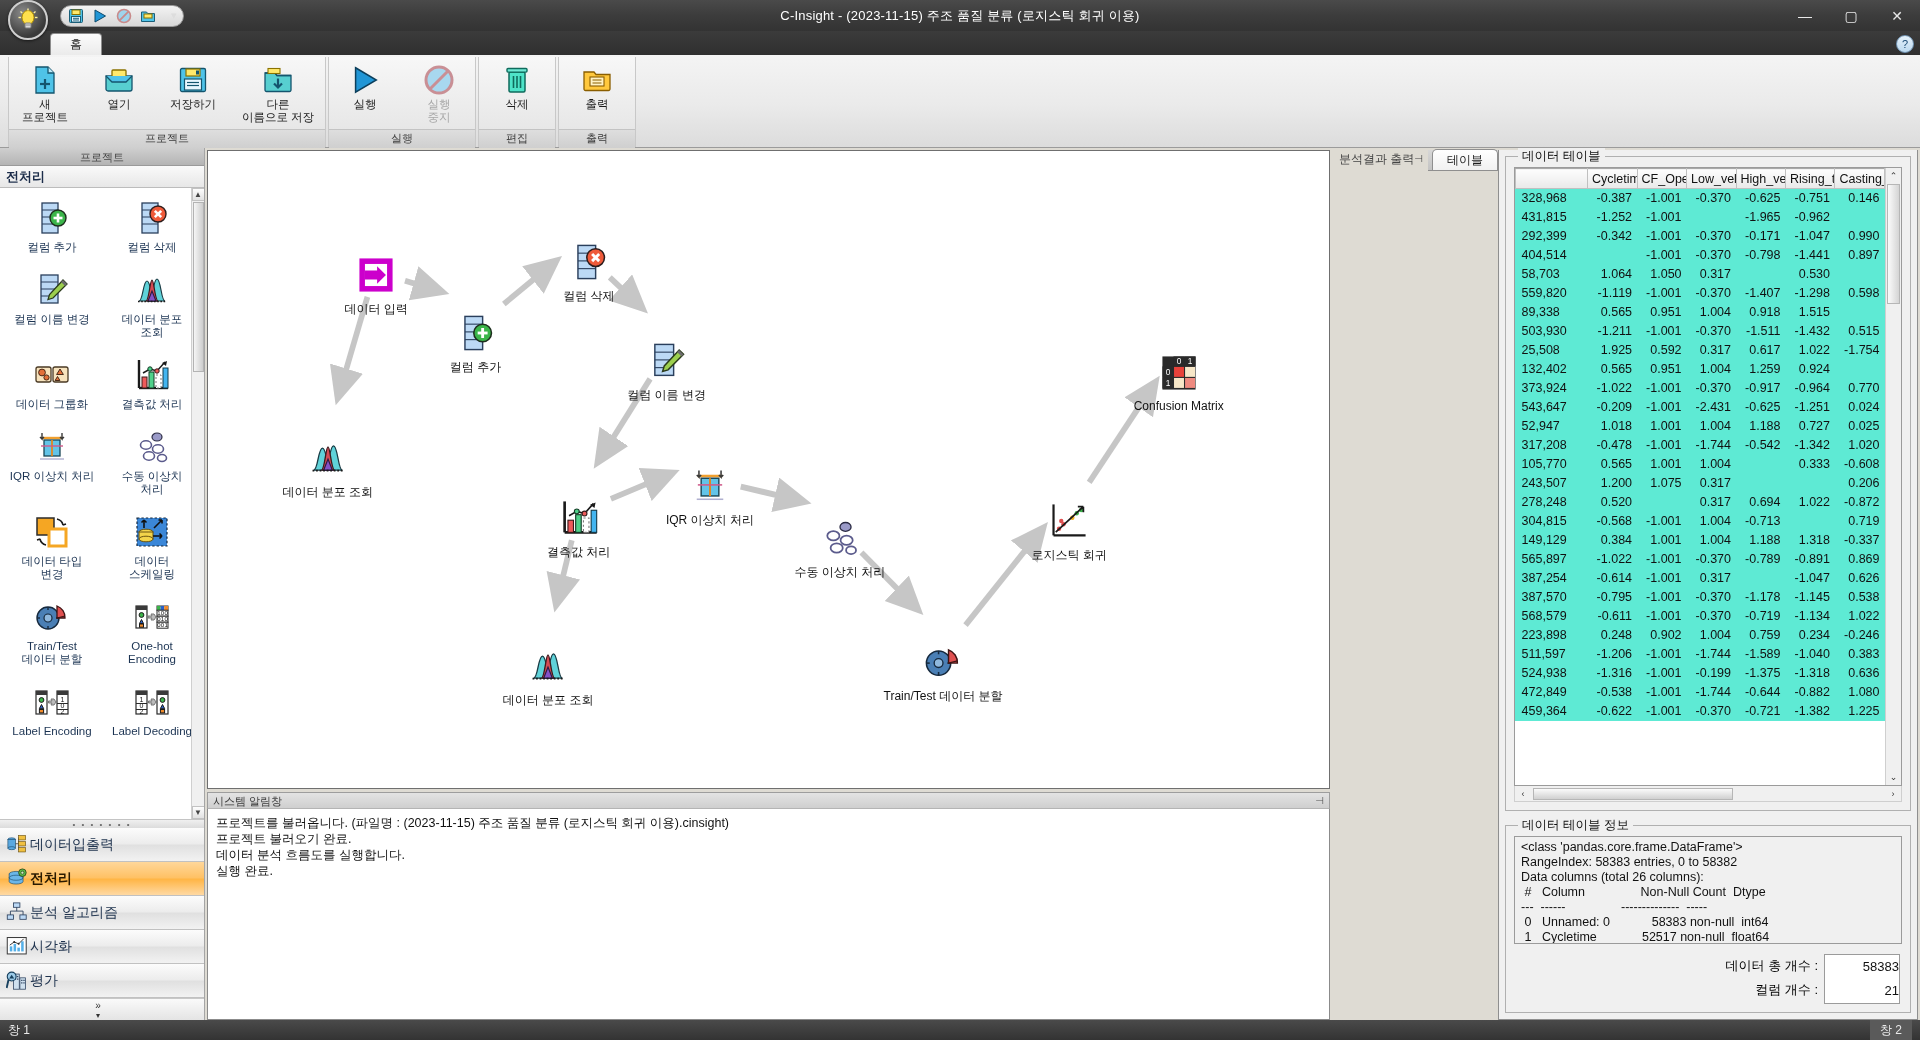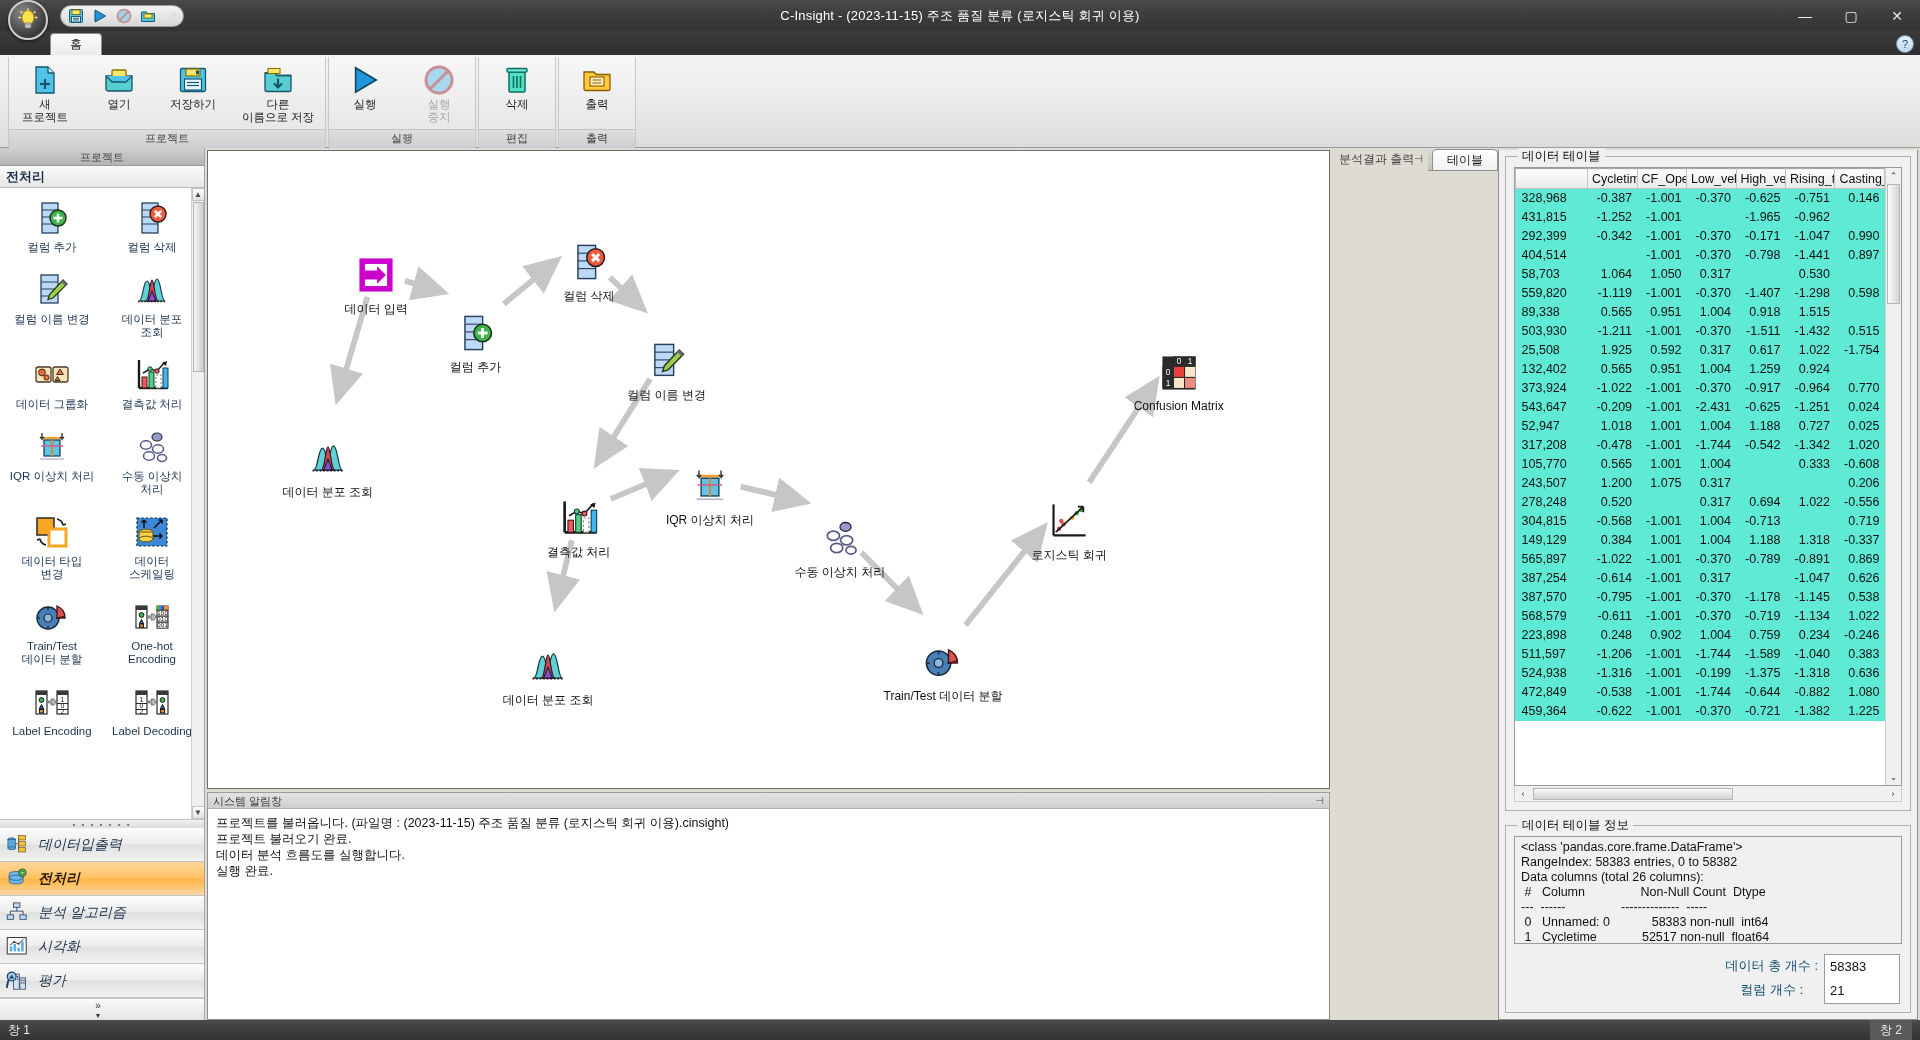--- a/index.html
+++ b/index.html
@@ -166,27 +166,26 @@
     position:absolute; right:0; top:0; bottom:0; width:13px;
     background:#f0f0f0; border-left:1px solid #cfcfcf;
     display:flex; flex-direction:column; align-items:center;
   }
   .sb-scroll .arrow { width:13px;height:13px;font-size:8px;display:flex;align-items:center;justify-content:center;color:#444;background:linear-gradient(to bottom,#fdfdfd,#e2e2e2);border:1px solid #c2c2c2;}
   .sb-scroll .thumb { width:11px; background:linear-gradient(to right,#f5f5f5,#cdcdcd); border:1px solid #b3b3b3; margin:1px; height:170px; }
 
   .sb-dots { height:9px; display:flex;align-items:center;justify-content:center; background:linear-gradient(to bottom,#f0f0f0,#dcdcdc); border-top:1px solid #c4c4c4; letter-spacing:2px; font-size:8px; color:#6a6a6a;}
   .sb-nav { flex:none; }
   .navitem {
-    height: 34px; display:flex; align-items:center; gap:8px;
+    height: 34px; display:flex; align-items:center; 
     padding-left: 6px;
     background: linear-gradient(to bottom,#fcfcfc 0%,#ececec 48%,#e0e0e0 52%,#f2f2f2 100%);
     border-bottom:1px solid #c1c1c1;
     font-size:14px; color:#20344f;
     cursor:default;
-    font-style:italic;
   }
   .navitem.active {
     background: linear-gradient(to bottom,#ffd79a 0%,#ffc164 48%,#ffb545 52%,#ffd9a3 100%);
     color:#2a1a00; font-weight:600;
   }
   .navitem .nicon { width:24px;height:24px;display:flex;align-items:center;justify-content:center; flex:none;}
   .sb-expander { height:22px; background:linear-gradient(to bottom,#fafafa,#e4e4e4); border-top:1px solid #c8c8c8; display:flex;align-items:center;justify-content:flex-end;padding-right:8px; font-size:10px; color:#333; flex-direction:column; justify-content:center; }
 
   
   .center { flex:1; display:flex; flex-direction:column; min-width:0; padding: 2px 2px 0 2px;}
@@ -259,23 +258,23 @@
   .hscroll .thumb { position:absolute; left:2px; top:1px; height:12px; width:200px; background:linear-gradient(to bottom,#fbfbfb,#d0d0d0); border:1px solid #b6b6b6;}
 
   .infobox { margin-top:14px; flex:none; }
   .info-pre {
     background:#f0f0f0; border:1px solid #9b9b9b; height:108px;
     font-family: "Liberation Sans","DejaVu Sans", sans-serif;
     font-size:12.5px; color:#111; line-height:15px; padding:3px 6px;
     white-space:pre; overflow:hidden; position:relative;
   }
   .counts { margin-top:10px; display:flex; justify-content:flex-end; align-items:flex-start; gap:6px; padding-right:2px;}
-  .counts .labels { font-size:13px; color:#0c4a6e; text-align:center; line-height:24px;}
+  .counts .labels { font-size:13px; color:#000000; text-align:right; line-height:24px;}
   .counts .vals { border:1px solid #9b9b9b; background:#fff; width:76px; font-size:13px; color:#111; }
-  .counts .vals div { height:24px; line-height:24px; padding-left:5px;}
+  .counts .vals div { height:24px; line-height:24px; padding-left:5px;text-align:right;}
 
   
   .statusbar {
     height: 20px; flex:none;
     background: linear-gradient(to bottom,#4a4a4a,#333333);
     display:flex; align-items:center; color:#e8e8e8; font-size:12px;
     padding: 0 8px;
   }
   .statusbar .right-cell {
     margin-left:auto; background:#5a5a5a; padding:0 10px; height:20px; line-height:20px;
@@ -1185,21 +1184,21 @@
                       <td></td>
                       <td>0.206</td>
                     </tr>
                     <tr>
                       <td class="idx">278,248</td>
                       <td>0.520</td>
                       <td></td>
                       <td>0.317</td>
                       <td>0.694</td>
                       <td>1.022</td>
-                      <td>-0.556</td>
+                      <td>-0.872</td>
                     </tr>
                     <tr>
                       <td class="idx">304,815</td>
                       <td>-0.568</td>
                       <td>-1.001</td>
                       <td>1.004</td>
                       <td>-0.713</td>
                       <td></td>
                       <td>0.719</td>
                     </tr>

